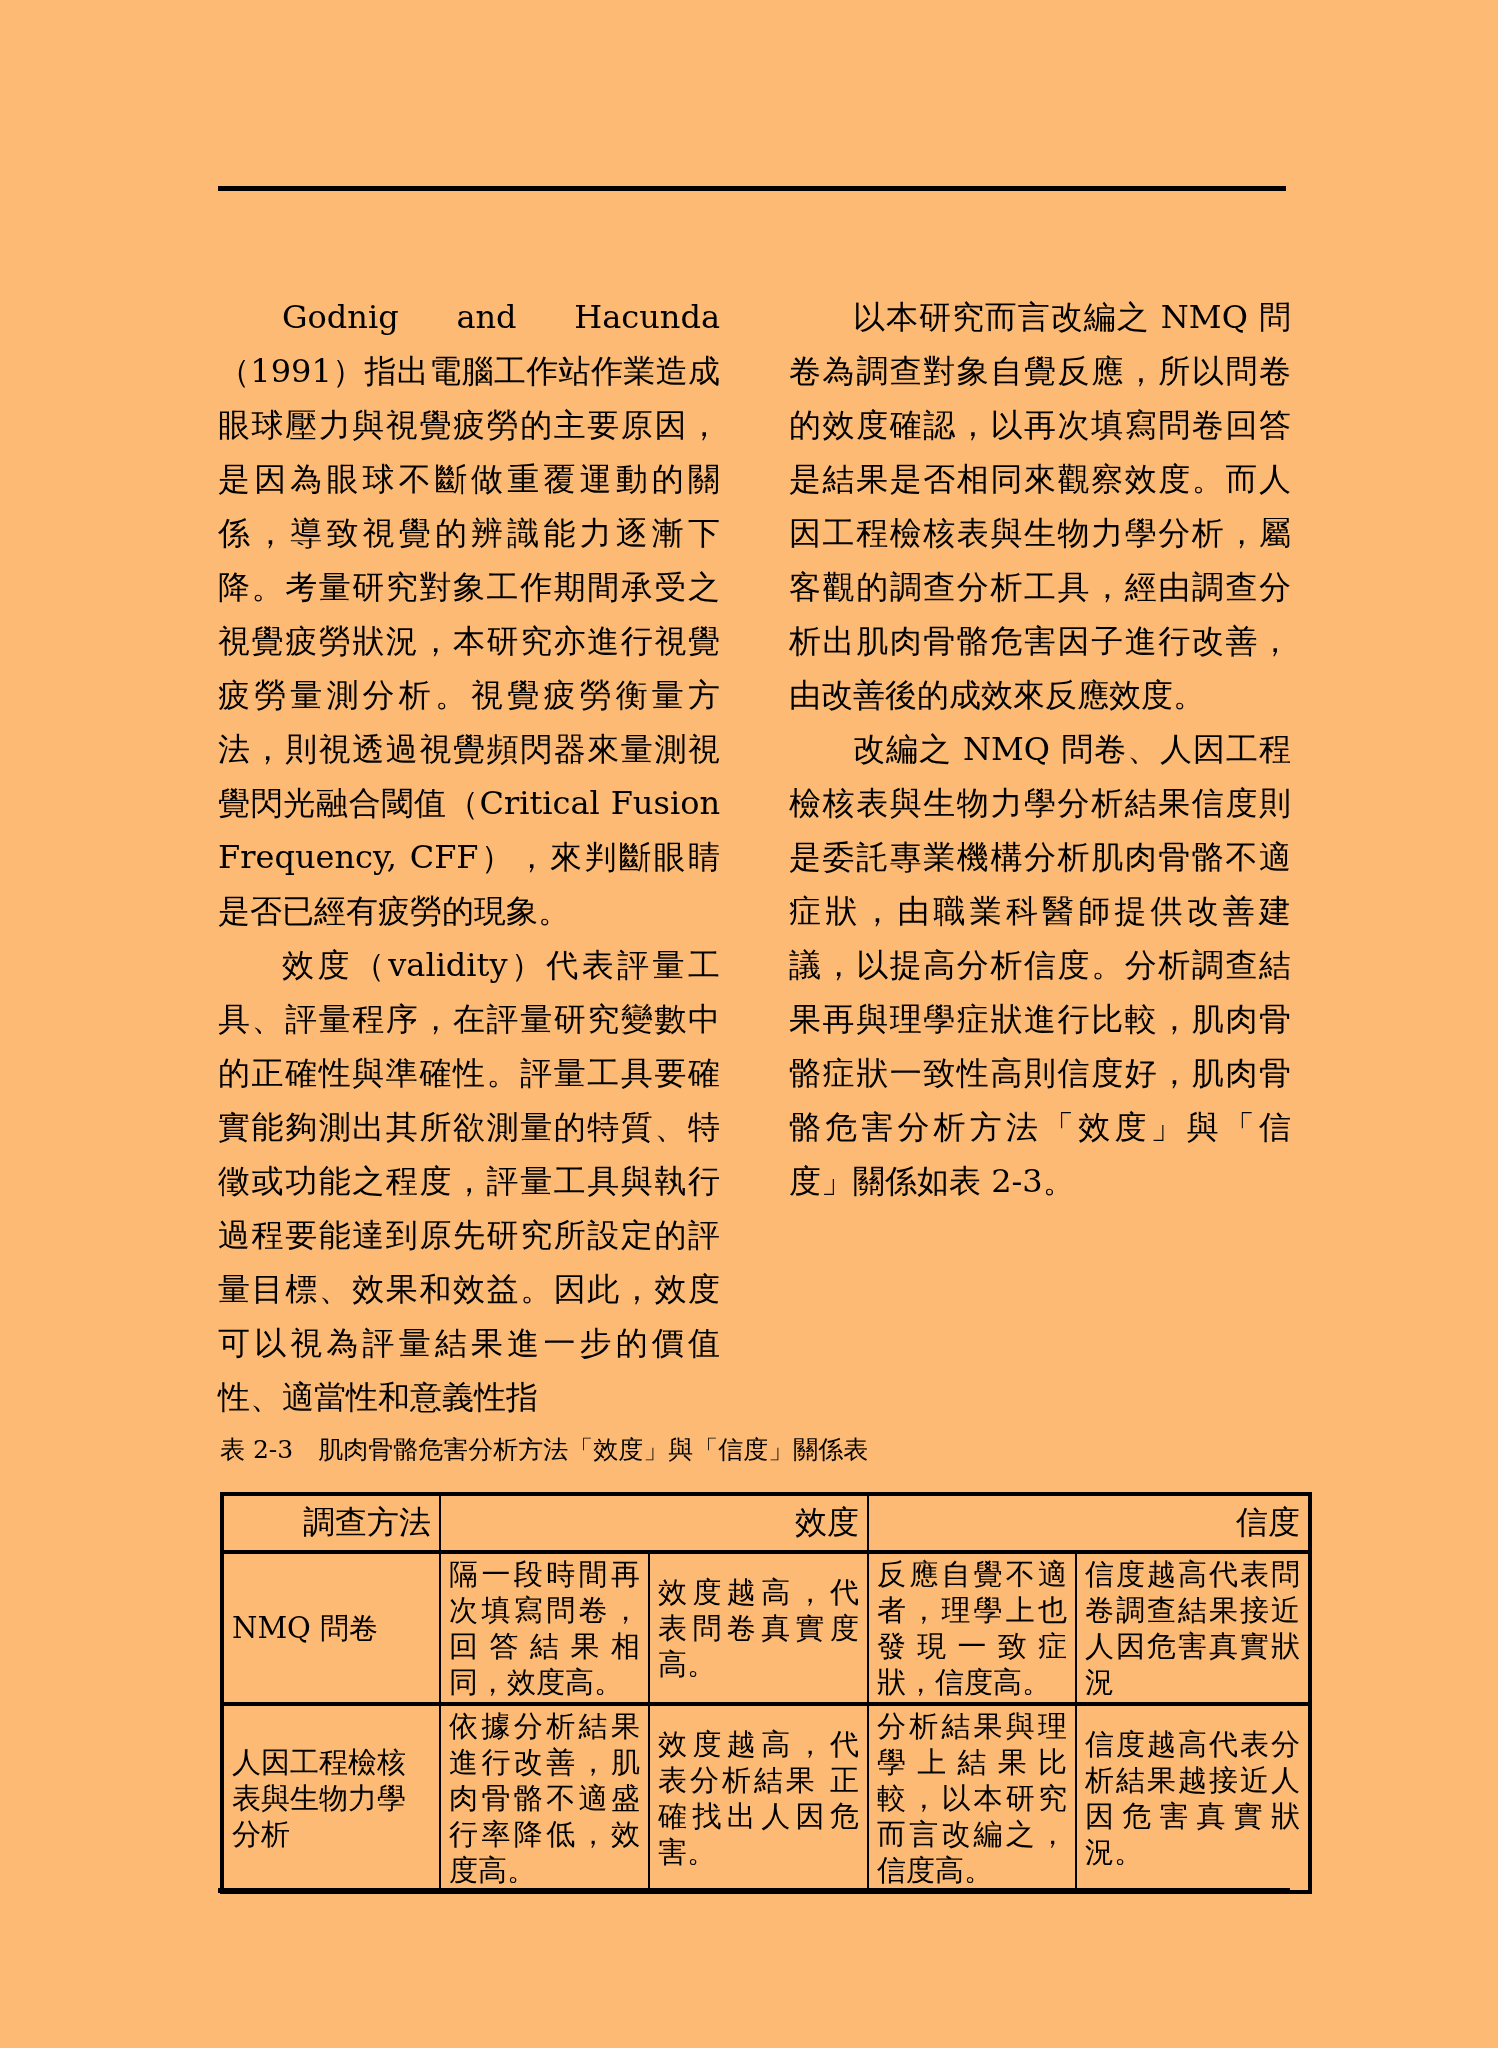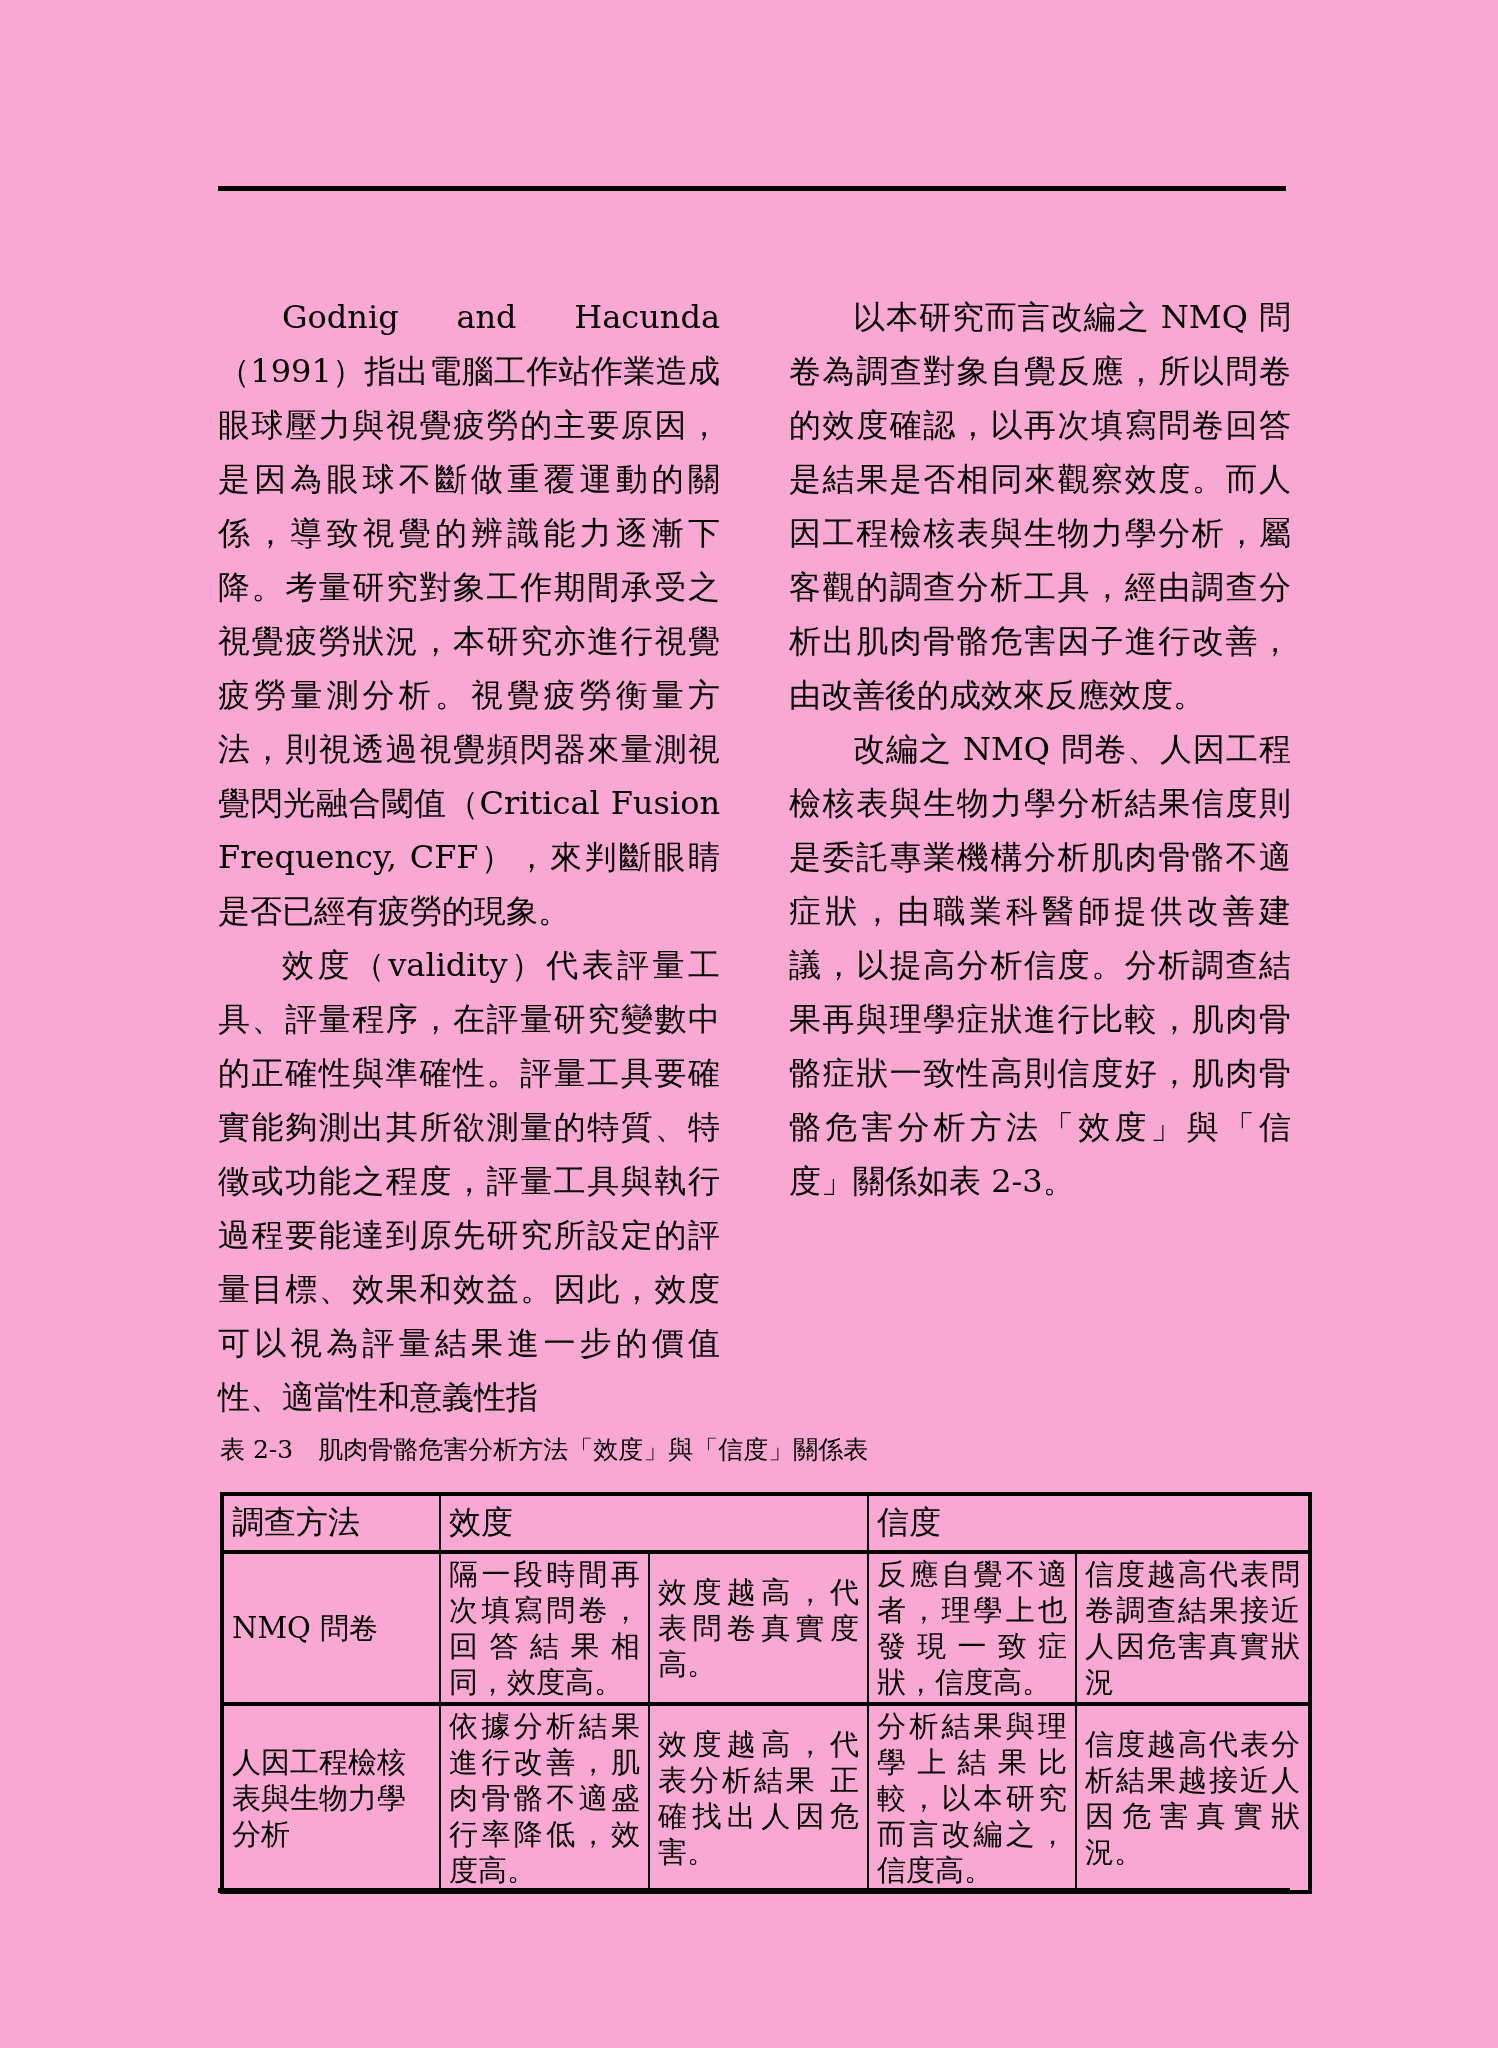--- a/index.html
+++ b/index.html
@@ -1,20 +1,20 @@
 <!DOCTYPE html>
 <html><head>
 <meta charset="utf-8">
 <style>
   html,body { margin:0; padding:0; background:#e8e8e8; }
   .page {
     position:relative;
     width:1498px; height:2048px;
     margin:0 auto;
-    background:#f9a8d4;
+    background:#fdba74;
     font-family:"DejaVu Serif","Liberation Serif",serif;
     color:#000;
     overflow:hidden;
   }
   .rule { position:absolute; background:#000; height:5px; }
   .rule-top    { left:218px; top:186px;  width:1068px; }
   .rule-bottom { left:218px; top:1888px; width:1072px; }
 
   .col {
     position:absolute; top:290px; width:502px;
@@ -41,21 +41,21 @@
     border-collapse:collapse; table-layout:fixed;
     font-size:29px;
     border:4px solid #000;
   }
   .rel-table th, .rel-table td {
     border:2px solid #000;
     padding:2px 8px;
   }
   .rel-table thead th {
     font-weight:normal; font-size:32px;
-    height:50px; text-align:left;
+    height:50px; text-align:right;
     border-bottom:4px solid #000;
   }
   .rel-table tbody td {
     line-height:36px; vertical-align:middle; text-align:justify;
   }
   .rel-table tbody tr.row-1 { height:146px; }
   .rel-table tbody tr.row-1 td { border-bottom:4px solid #000; }
   .rel-table tbody tr.row-2 { height:168px; }
   .rel-table td.cell-method { text-align:left; }
 

